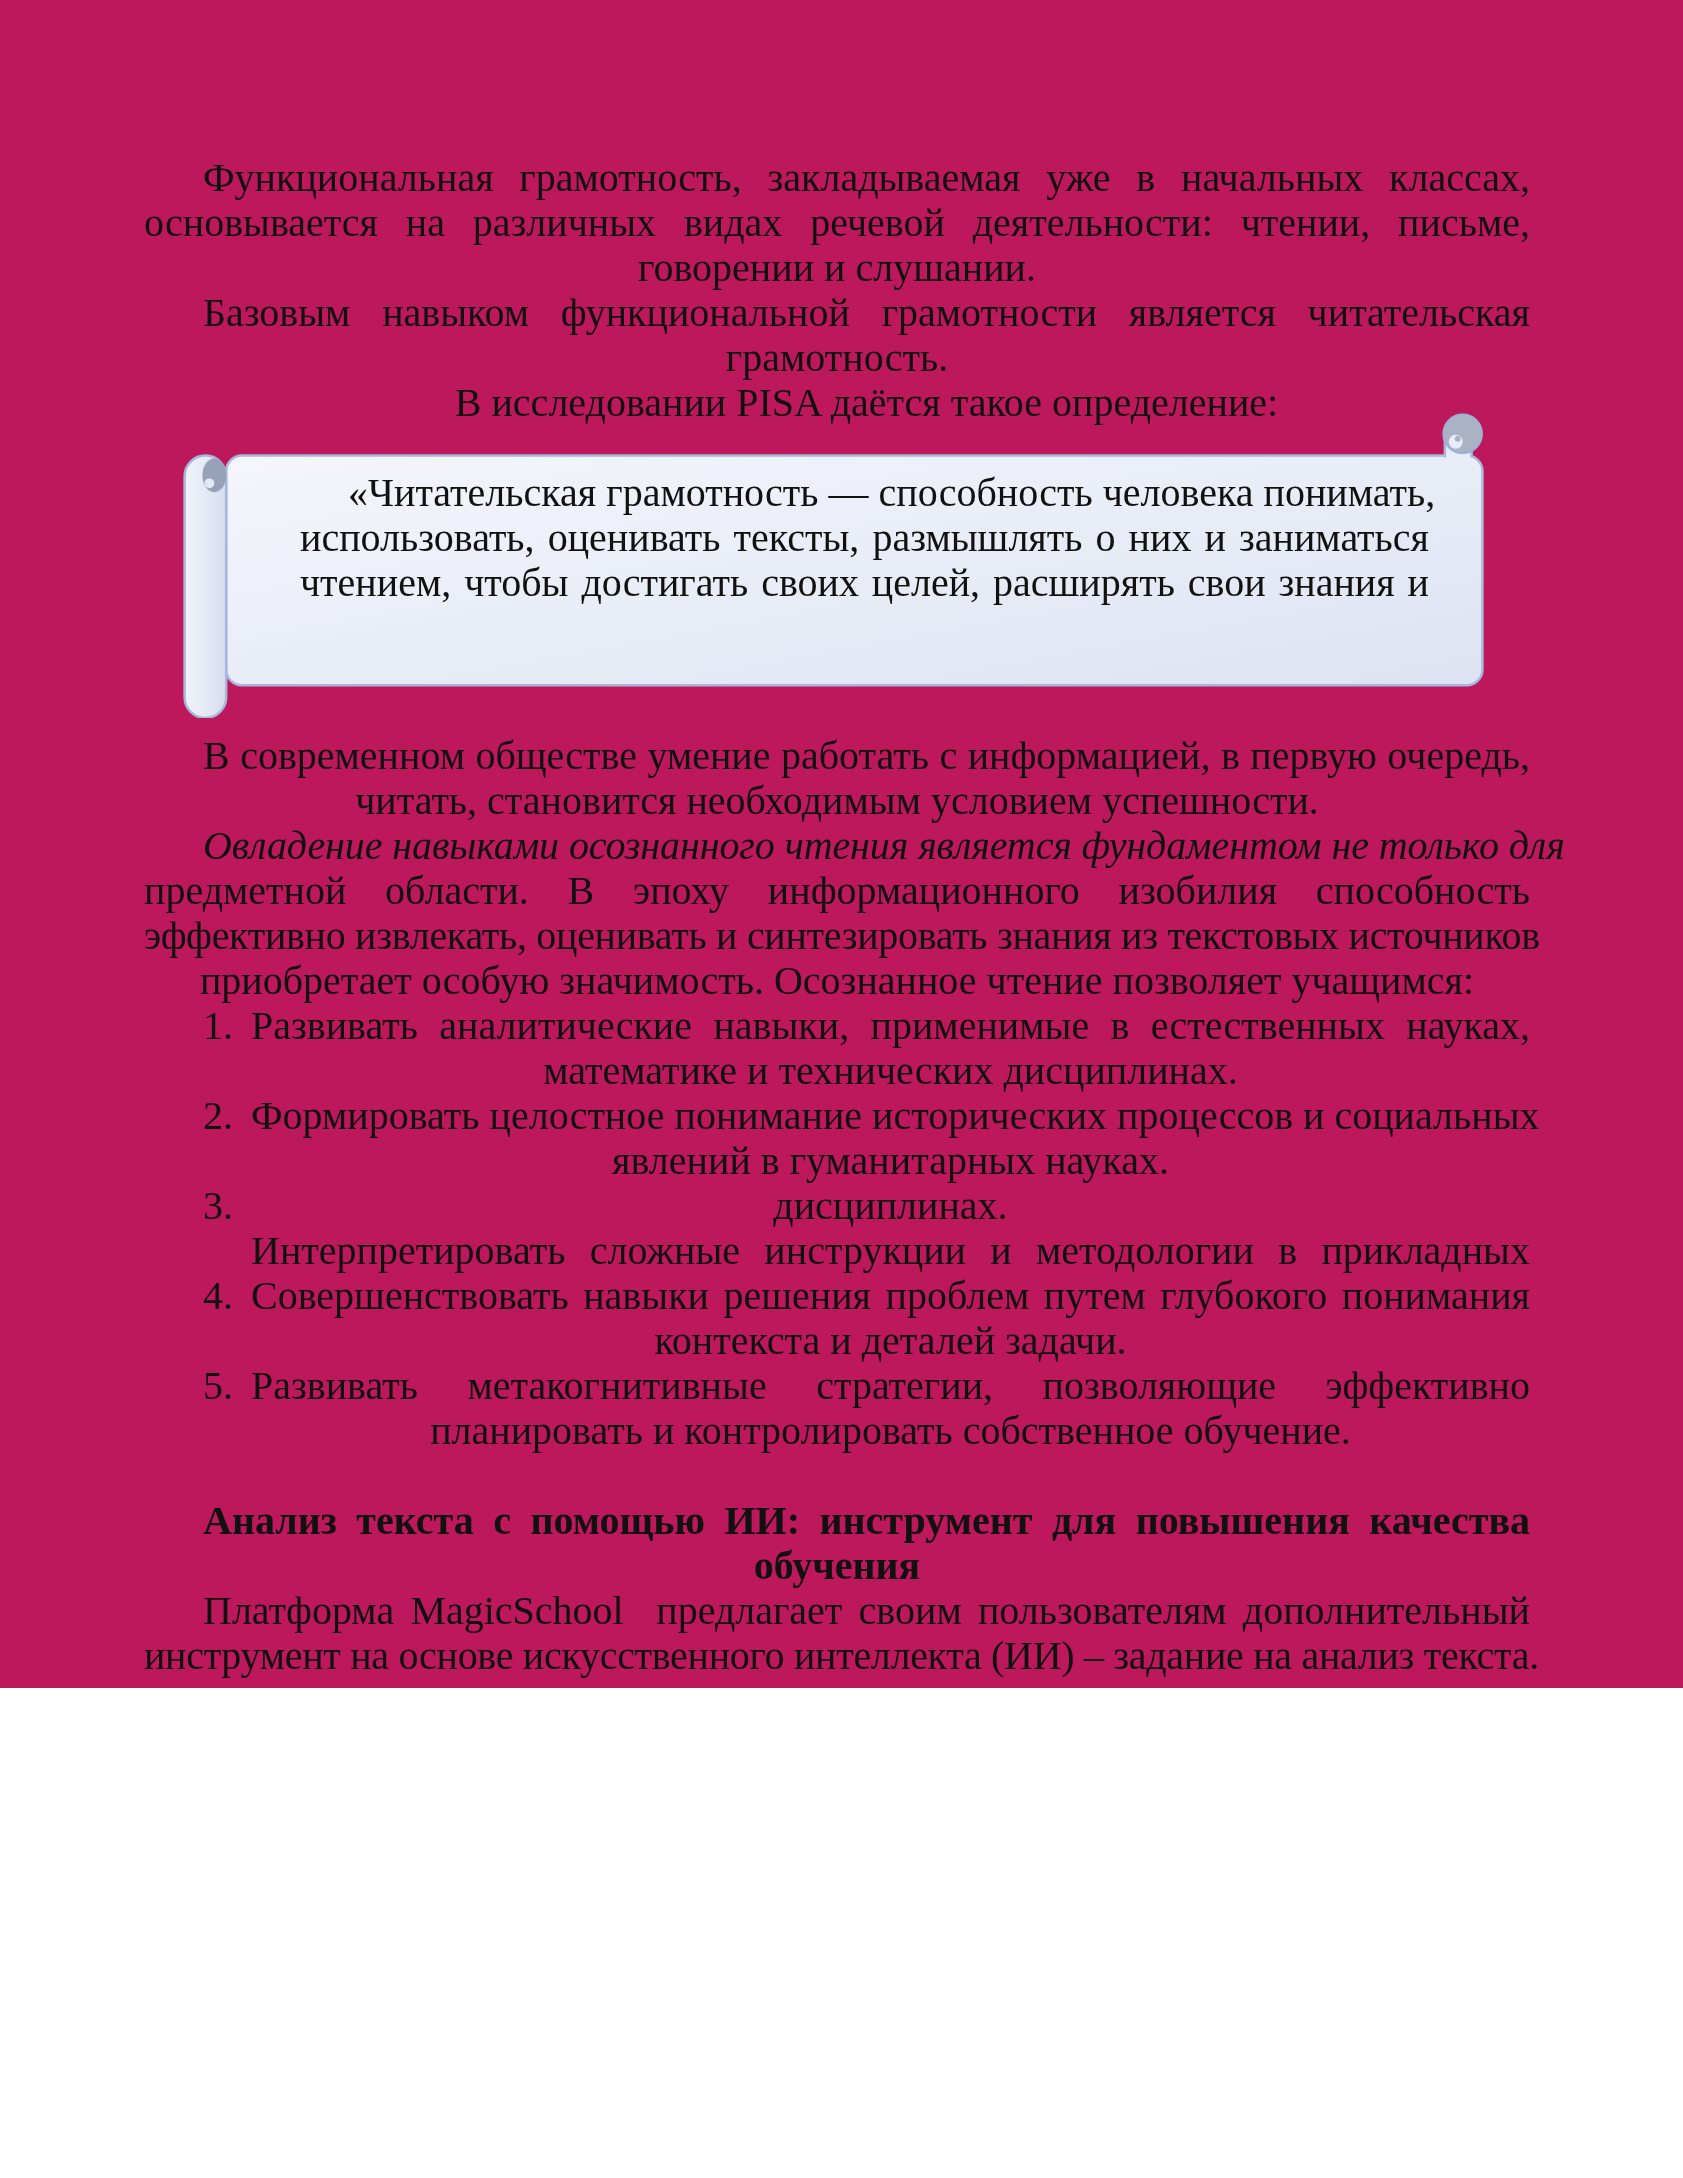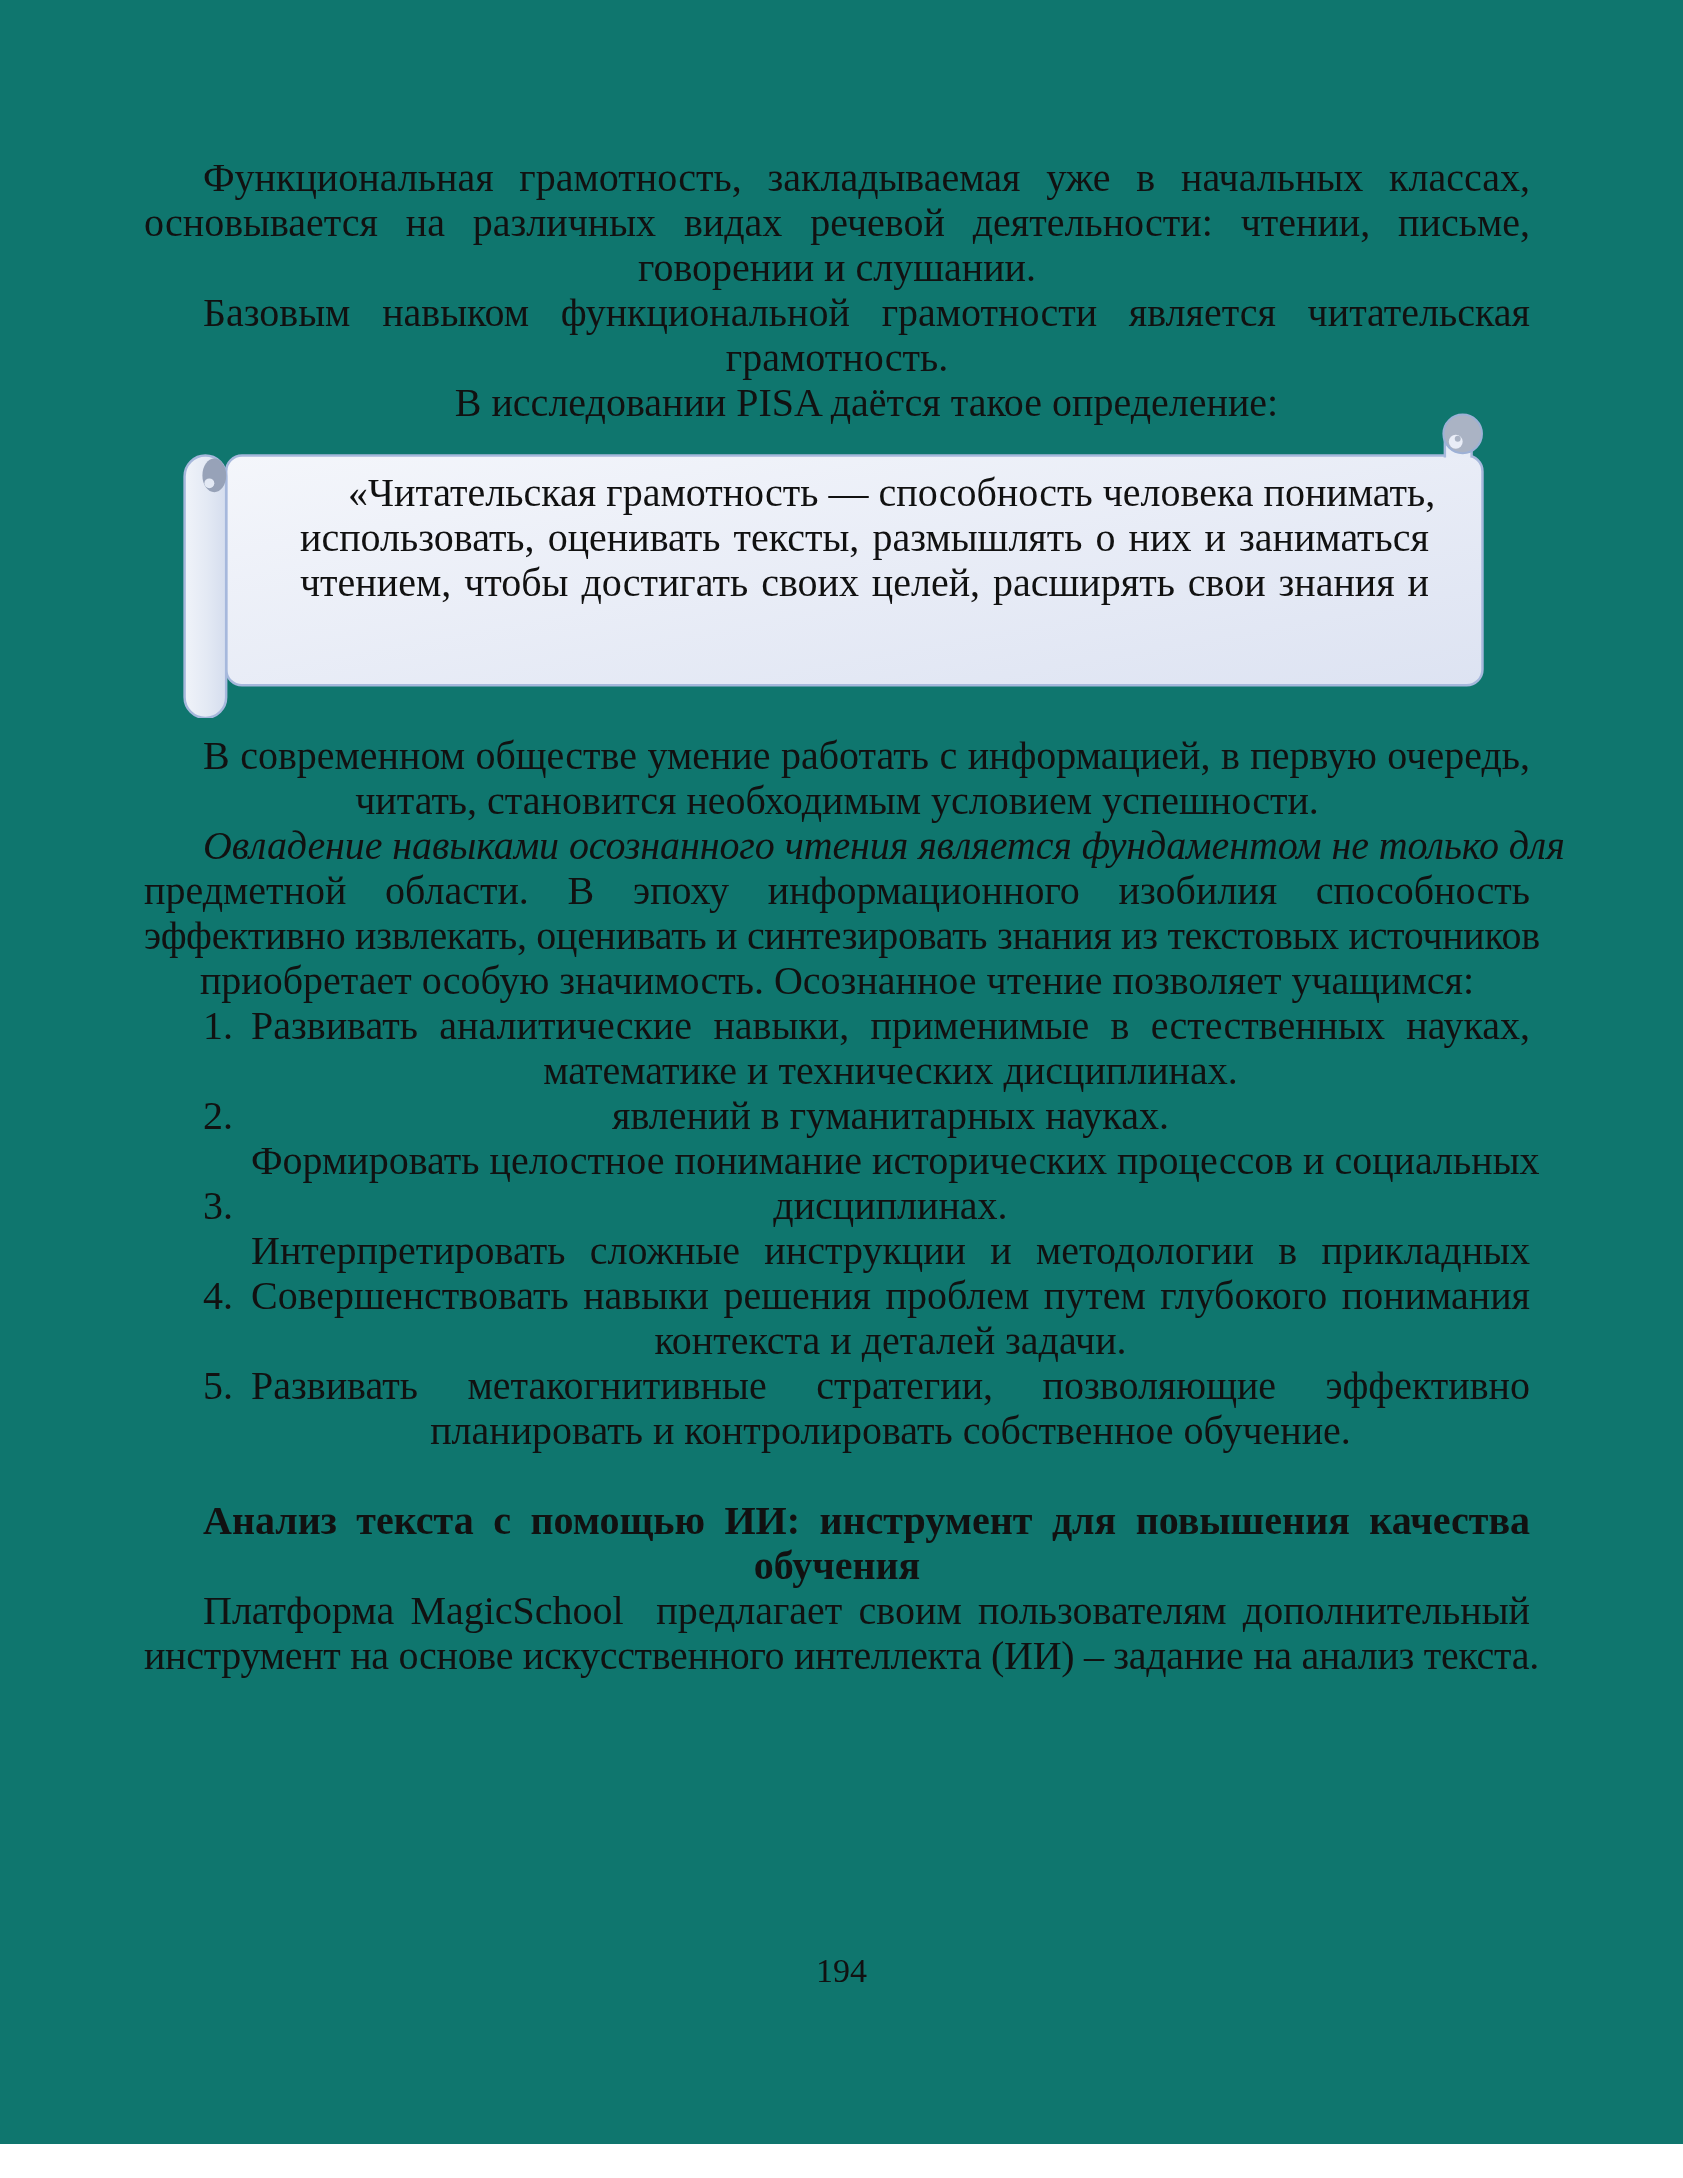--- a/index.html
+++ b/index.html
@@ -1,20 +1,20 @@
 <!DOCTYPE html>
 <html><head>
 <meta charset="utf-8">
 <style>
   html, body { margin: 0; padding: 0; background: #ffffff; }
   .page {
     position: relative;
     width: 1683px;
-    height: 2144px;
-    background: #0f766e;
+    height: 1688px;
+    background: #be185d;
     font-family: "Liberation Serif", "DejaVu Serif", serif;
     color: #111111;
     overflow: hidden;
   }
   .content {
     position: absolute;
     left: 144px;
     top: 155px;
     width: 1386px;
     font-size: 40px;
@@ -123,22 +123,22 @@
         <div class="oli">
           <div class="num">1.</div>
           <div class="li-lines">
             <div class="tl first just">Развивать аналитические навыки, применимые в естественных науках,</div>
             <div class="tl">математике и технических дисциплинах.</div>
           </div>
         </div>
         <div class="oli">
           <div class="num">2.</div>
           <div class="li-lines">
+            <div class="tl first just">Формировать целостное понимание исторических процессов и социальных</div>
             <div class="tl">явлений в гуманитарных науках.</div>
-            <div class="tl first just">Формировать целостное понимание исторических процессов и социальных</div>
           </div>
         </div>
         <div class="oli">
           <div class="num">3.</div>
           <div class="li-lines">
             <div class="tl">дисциплинах.</div>
             <div class="tl first just">Интерпретировать сложные инструкции и методологии в прикладных</div>
           </div>
         </div>
         <div class="oli">

